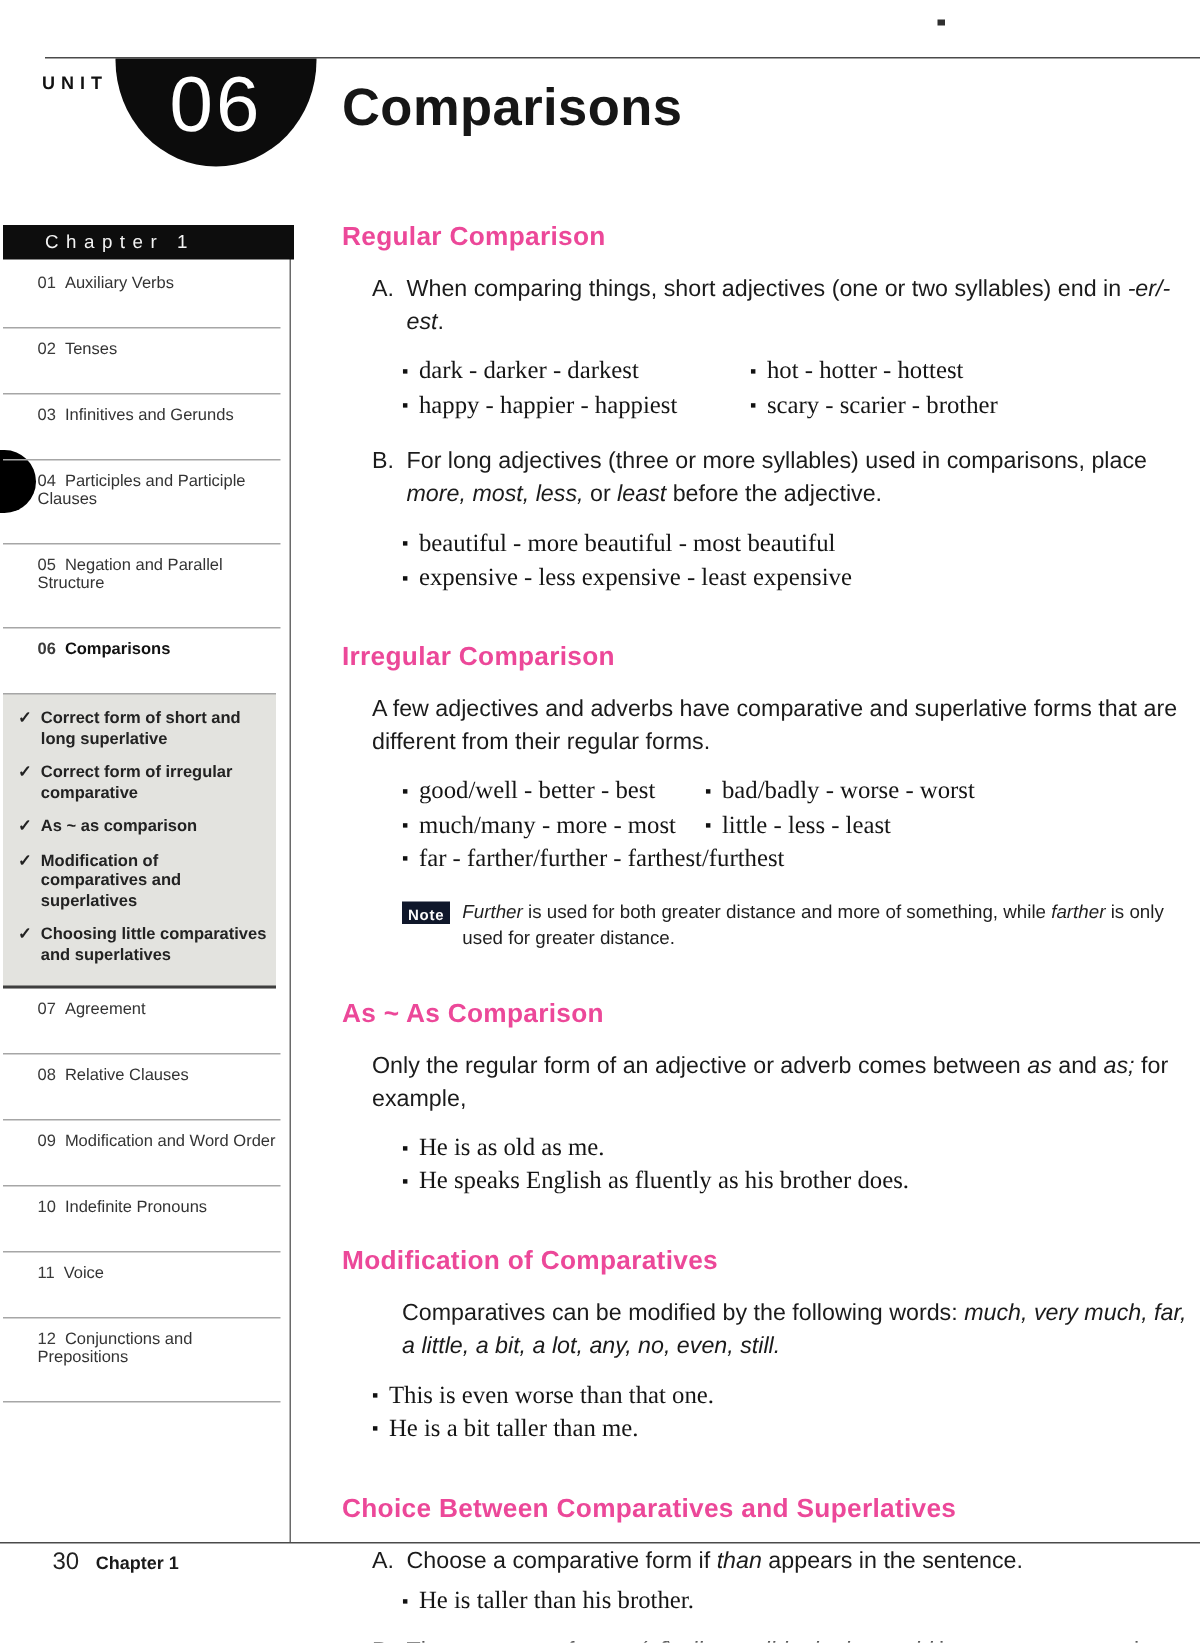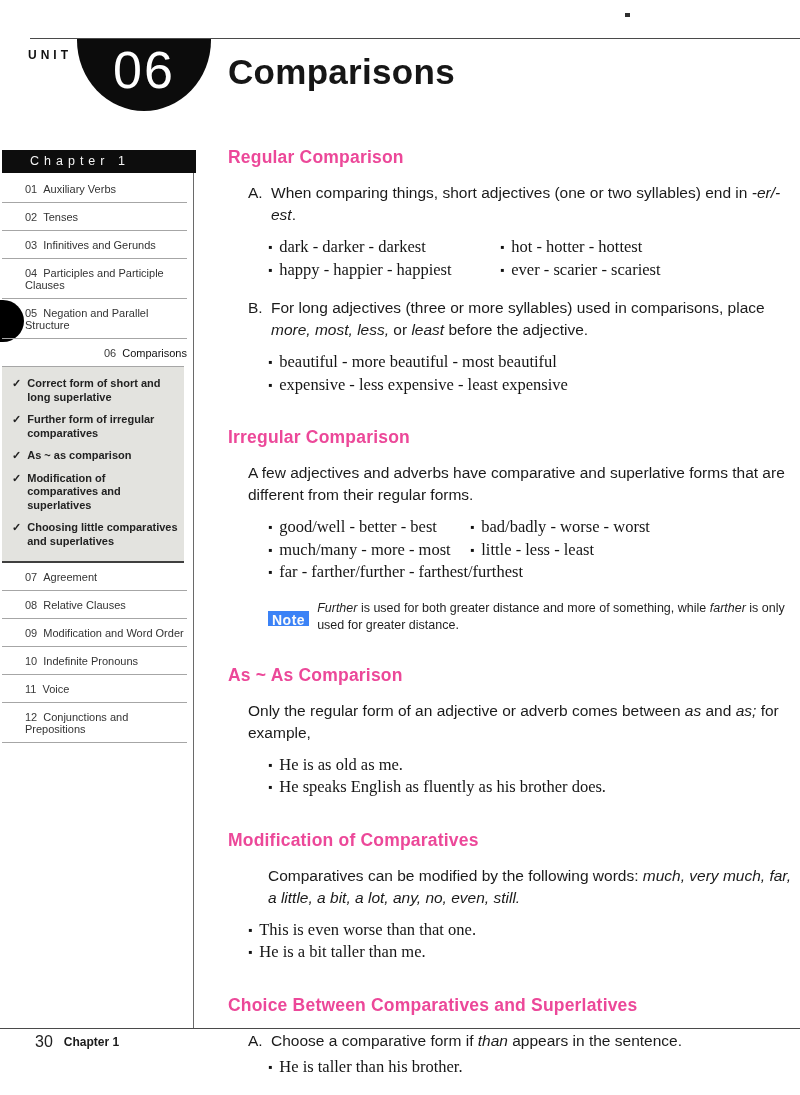--- a/index.html
+++ b/index.html
@@ -27,25 +27,25 @@
   .vert-rule { position:absolute; left:193px; top:150px; width:1px; height:878px; background:#6a6a6a; }
   .footer-rule { position:absolute; left:0; top:1028px; width:800px; height:1px; background:#4a4a4a; }
 
   
   .sidebar { position:absolute; left:2px; top:150px; width:194px; }
   .sb-header {
     background:#0d0d0d; color:#f4f4f4; font-size:12.5px; letter-spacing:5px;
     padding:4px 0 5px 28px; margin-bottom:2px;
   }
   .sb-item {
-    font-size:11px; color:#333; padding:8px 0 7px 23px;
+    font-size:11px; color:#333; padding:8px 0 23px 23px;
     border-bottom:1px solid #a6a6a6; margin-right:9px;
   }
   .sb-item .sb-num { margin-right:6px; color:#3a3a3a; }
-  .sb-item.current { font-weight:normal; color:#111; border-bottom:none;text-align:right; }
+  .sb-item.current { font-weight:bold; color:#111; border-bottom:none; }
   .bump { position:absolute; left:0px; top:300px; width:24px; height:42px; background:#000; border-radius:0 21px 21px 0; }
   .sb-checklist {
     background:#e3e3df; margin:0 12px 0 0; padding:10px 6px 4px 10px;
     border-bottom:2px solid #3f3f3f; border-top:1px solid #a6a6a6;
   }
   .sb-check-item { display:flex; gap:6px; margin-bottom:9px; font-size:11px; font-weight:bold; line-height:13.5px; color:#222; }
   .sb-check-item .check { font-size:11px; flex:0 0 auto; }
 
   
   .footer { position:absolute; left:35px; top:1033px; display:flex; align-items:center; gap:11px; }
@@ -63,22 +63,22 @@
   .para.ind2 { margin-left:40px; }
   .bullets { list-style:none; margin:2px 0 16px 40px; font-family:"Liberation Serif", serif; font-size:16.5px; line-height:22.5px; color:#151515; }
   .bullets.tight { margin-left:20px; }
   .bullets.grid2 { display:grid; grid-template-columns:232px 1fr; column-gap:0; }
   .bullets.grid2.narrow { grid-template-columns:202px 1fr; }
   .bullets li { padding-left:0; }
   .bullets li.span2 { grid-column:1 / -1; }
   .blt { display:inline-block; font-size:12px; vertical-align:1px; margin-right:7px; color:#111; }
   .note { display:flex; gap:8px; margin:4px 0 0 40px; font-size:12.5px; line-height:17px; color:#1f1f1f; }
   .note-badge {
-    flex:0 0 auto; background:#3b82f6; color:#fbfbfb; font-size:14px; font-weight:bold;
-    padding:1px 4px; height:15px; margin-top:11px; letter-spacing:0.5px;
+    flex:0 0 auto; background:#0f172a; color:#fbfbfb; font-size:10px; font-weight:bold;
+    padding:1px 4px; height:15px; margin-top:1px; letter-spacing:0.5px;
   }
   i { font-style:italic; }
 </style>
 </head>
 <body>
 
 <div class="top-rule"></div>
 <div class="stray-mark"></div>
 <div class="unit-label">UNIT</div>
 <div class="unit-circle">
@@ -112,21 +112,21 @@
     <span class="sb-num">06</span><span>Comparisons</span>
   </div>
 
   <div class="sb-checklist">
     <div class="sb-check-item">
       <span class="check">✓</span>
       <span>Correct form of short and long superlative</span>
     </div>
     <div class="sb-check-item">
       <span class="check">✓</span>
-      <span>Further form of irregular comparatives</span>
+      <span>Correct form of irregular comparative</span>
     </div>
     <div class="sb-check-item">
       <span class="check">✓</span>
       <span>As ~ as comparison</span>
     </div>
     <div class="sb-check-item">
       <span class="check">✓</span>
       <span>Modification of comparatives and superlatives</span>
     </div>
     <div class="sb-check-item">
@@ -160,21 +160,21 @@
   <div class="section">
     <h2>Regular Comparison</h2>
     <div class="lettered">
       <span class="letter">A.</span>
       <span class="runs"><span>When comparing things, short adjectives (one or two syllables) end in </span><i>-er/-est</i><span>.</span></span>
     </div>
     <ul class="bullets grid2">
       <li><span class="blt">▪</span><span>dark - darker - darkest</span></li>
       <li><span class="blt">▪</span><span>hot - hotter - hottest</span></li>
       <li><span class="blt">▪</span><span>happy - happier - happiest</span></li>
-      <li><span class="blt">▪</span><span>ever - scarier - scariest</span></li>
+      <li><span class="blt">▪</span><span>scary - scarier - brother</span></li>
     </ul>
     <div class="lettered">
       <span class="letter">B.</span>
       <span class="runs"><span>For long adjectives (three or more syllables) used in comparisons, place </span><i>more, most, less,</i><span> or </span><i>least</i><span> before the adjective.</span></span>
     </div>
     <ul class="bullets">
       <li><span class="blt">▪</span><span>beautiful - more beautiful - most beautiful</span></li>
       <li><span class="blt">▪</span><span>expensive - less expensive - least expensive</span></li>
     </ul>
   </div>

